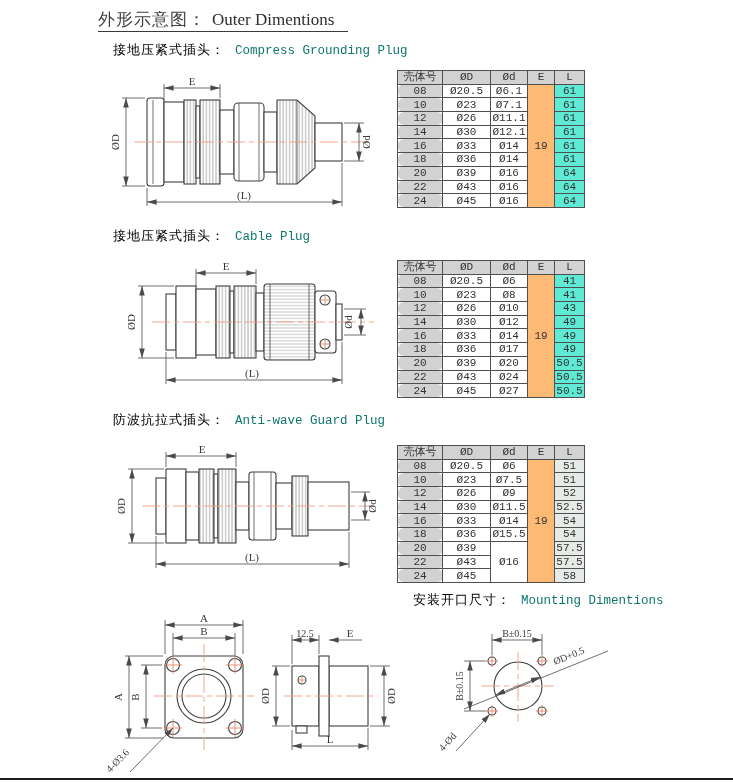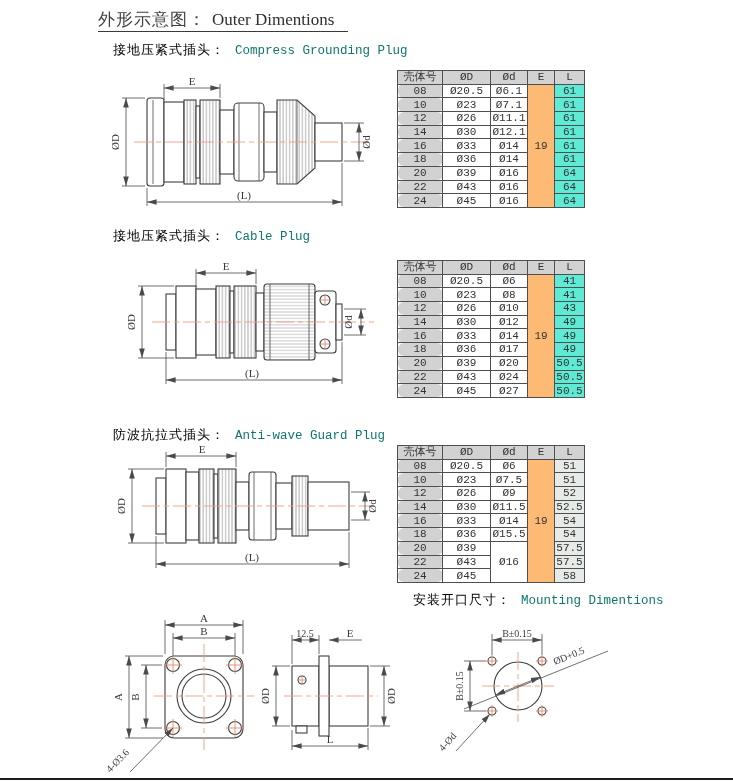--- a/index.html
+++ b/index.html
@@ -60,21 +60,21 @@
     <span class="zh">外形示意图：</span><span class="en">Outer Dimentions</span>
   </div>
   <div class="abs rule" style="left:98px;top:31px;width:250px;"></div>
 
   <div class="abs seclabel" style="left:113px;top:40px;">
     <span class="zh">接地压紧式插头：</span><span class="en">Compress Grounding Plug</span>
   </div>
   <div class="abs seclabel" style="left:113px;top:226px;">
     <span class="zh">接地压紧式插头：</span><span class="en">Cable Plug</span>
   </div>
-  <div class="abs seclabel" style="left:113px;top:425px;">
+  <div class="abs seclabel" style="left:113px;top:410px;">
     <span class="zh">防波抗拉式插头：</span><span class="en">Anti-wave Guard Plug</span>
   </div>
   <div class="abs seclabel" style="left:413px;top:590px;">
     <span class="zh">安装开口尺寸：</span><span class="en">Mounting Dimentions</span>
   </div>
 
   <svg class="dwg" style="left:112px;top:76px;" width="270" height="135" viewBox="0 0 270 135">
     <g>
       <rect class="ol" x="35" y="22" width="17" height="88" rx="3"></rect>
       <line class="dl" x1="41" y1="24" x2="41" y2="108"></line>

